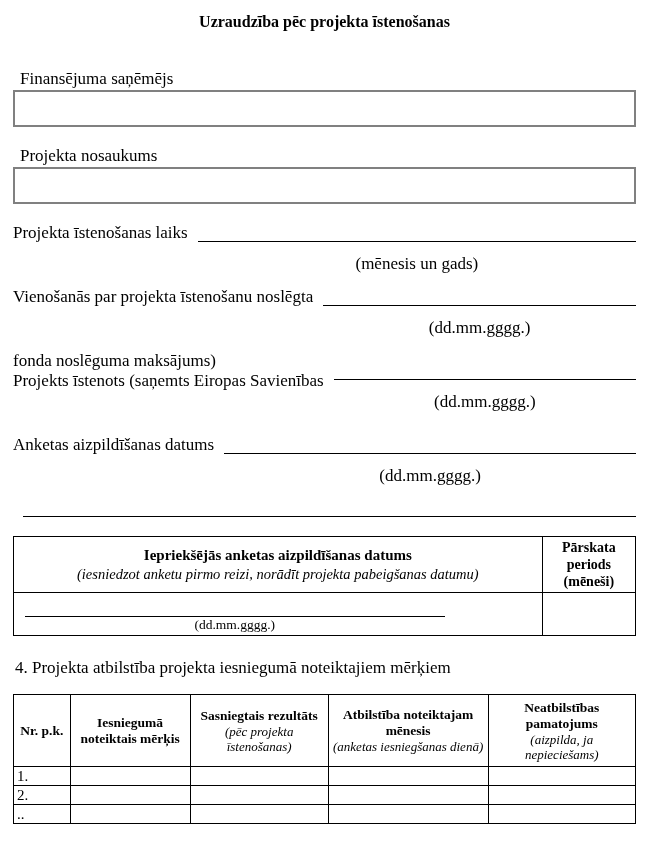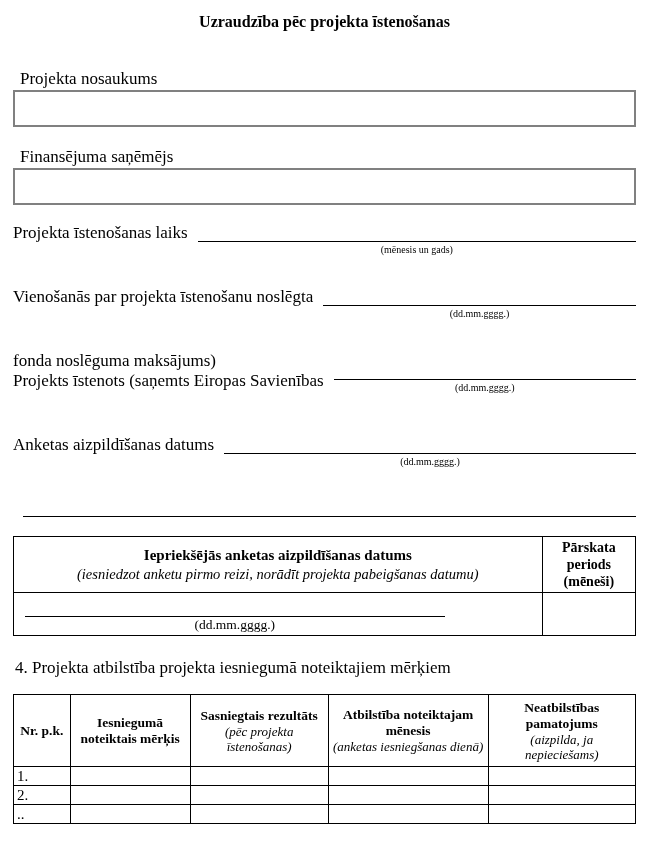--- a/index.html
+++ b/index.html
@@ -29,22 +29,22 @@
     font-size: 17px; line-height: 20px;
     margin-bottom: 44px;
   }
   .line-field .lf-label { white-space: nowrap; }
   .lf-label-multi span { display: block; white-space: nowrap; }
   .fill {
     flex: 1 1 auto; min-width: 40px; margin-left: 10px;
     border-bottom: 1.2px solid #000; height: 18px; position: relative;
   }
   .hint {
-    position: absolute; top: 100%; left: 0; right: 0; margin-top: 1px;
-    text-align: center; font-size: 10px; line-height: 15px;
+    position: absolute; top: 100%; left: 0; right: 0; margin-top: 15px;
+    text-align: center; font-size: 17px; line-height: 15px;
   }
   .line-field.tight { margin-bottom: 19px; }
 
   
   table { border-collapse: collapse; width: 100%; table-layout: fixed; }
   th, td { border: 1.5px solid #000; padding: 2px 3px; }
 
   
   .t1 th { vertical-align: middle; text-align: center; }
   .t1 .t1-head-left { height: 56px; }
@@ -67,27 +67,27 @@
   .t2-col-note { font-style: italic; font-weight: normal; font-size: 13px; line-height: 15px; }
   .t2 td { height: 19px; font-size: 15px; line-height: 17px; vertical-align: middle; text-align: left; padding: 0 3px; }
 </style>
 </head>
 <body>
 
 <div class="page">
 
   <h1 class="form-title">Uzraudzība pēc projekta īstenošanas</h1>
 
+  <div class="boxed-field" style="margin-bottom:18px;">
+    <div class="bf-label">Finansējuma saņēmējs</div>
+    <div class="box"></div>
+  </div>
+
   <div class="boxed-field">
     <div class="bf-label">Projekta nosaukums</div>
-    <div class="box"></div>
-  </div>
-
-  <div class="boxed-field" style="margin-bottom:18px;">
-    <div class="bf-label">Finansējuma saņēmējs</div>
     <div class="box"></div>
   </div>
 
   <div class="line-field">
     <span class="lf-label">Projekta īstenošanas laiks</span>
     <span class="fill">
         <span class="hint">(mēnesis un gads)</span>
       </span>
   </div>
 

